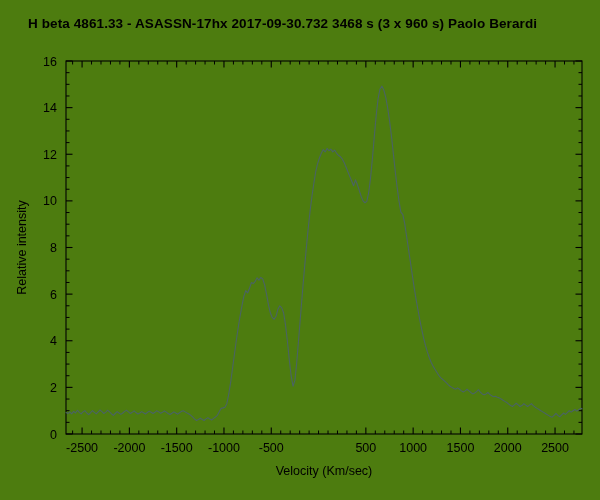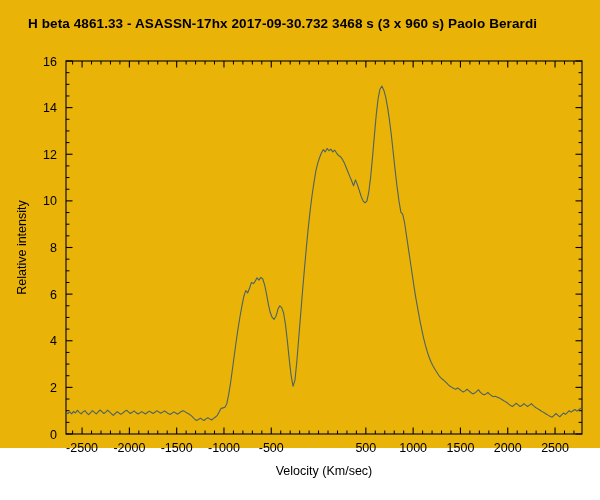--- a/index.html
+++ b/index.html
@@ -11,22 +11,22 @@
   body {
     width: 600px;
     height: 500px;
     overflow: hidden;
     font-family: "Liberation Sans", sans-serif;
     color: #000000;
   }
   #figure {
     position: relative;
     width: 600px;
-    height: 448px;
-    background: #eab308;
+    height: 500px;
+    background: #4d7c0f;
   }
   #plot-title {
     position: absolute;
     left: 28px;
     top: 16px;
     font-size: 13.5px;
     font-weight: bold;
     letter-spacing: 0.1px;
     white-space: nowrap;
     color: #000000;

